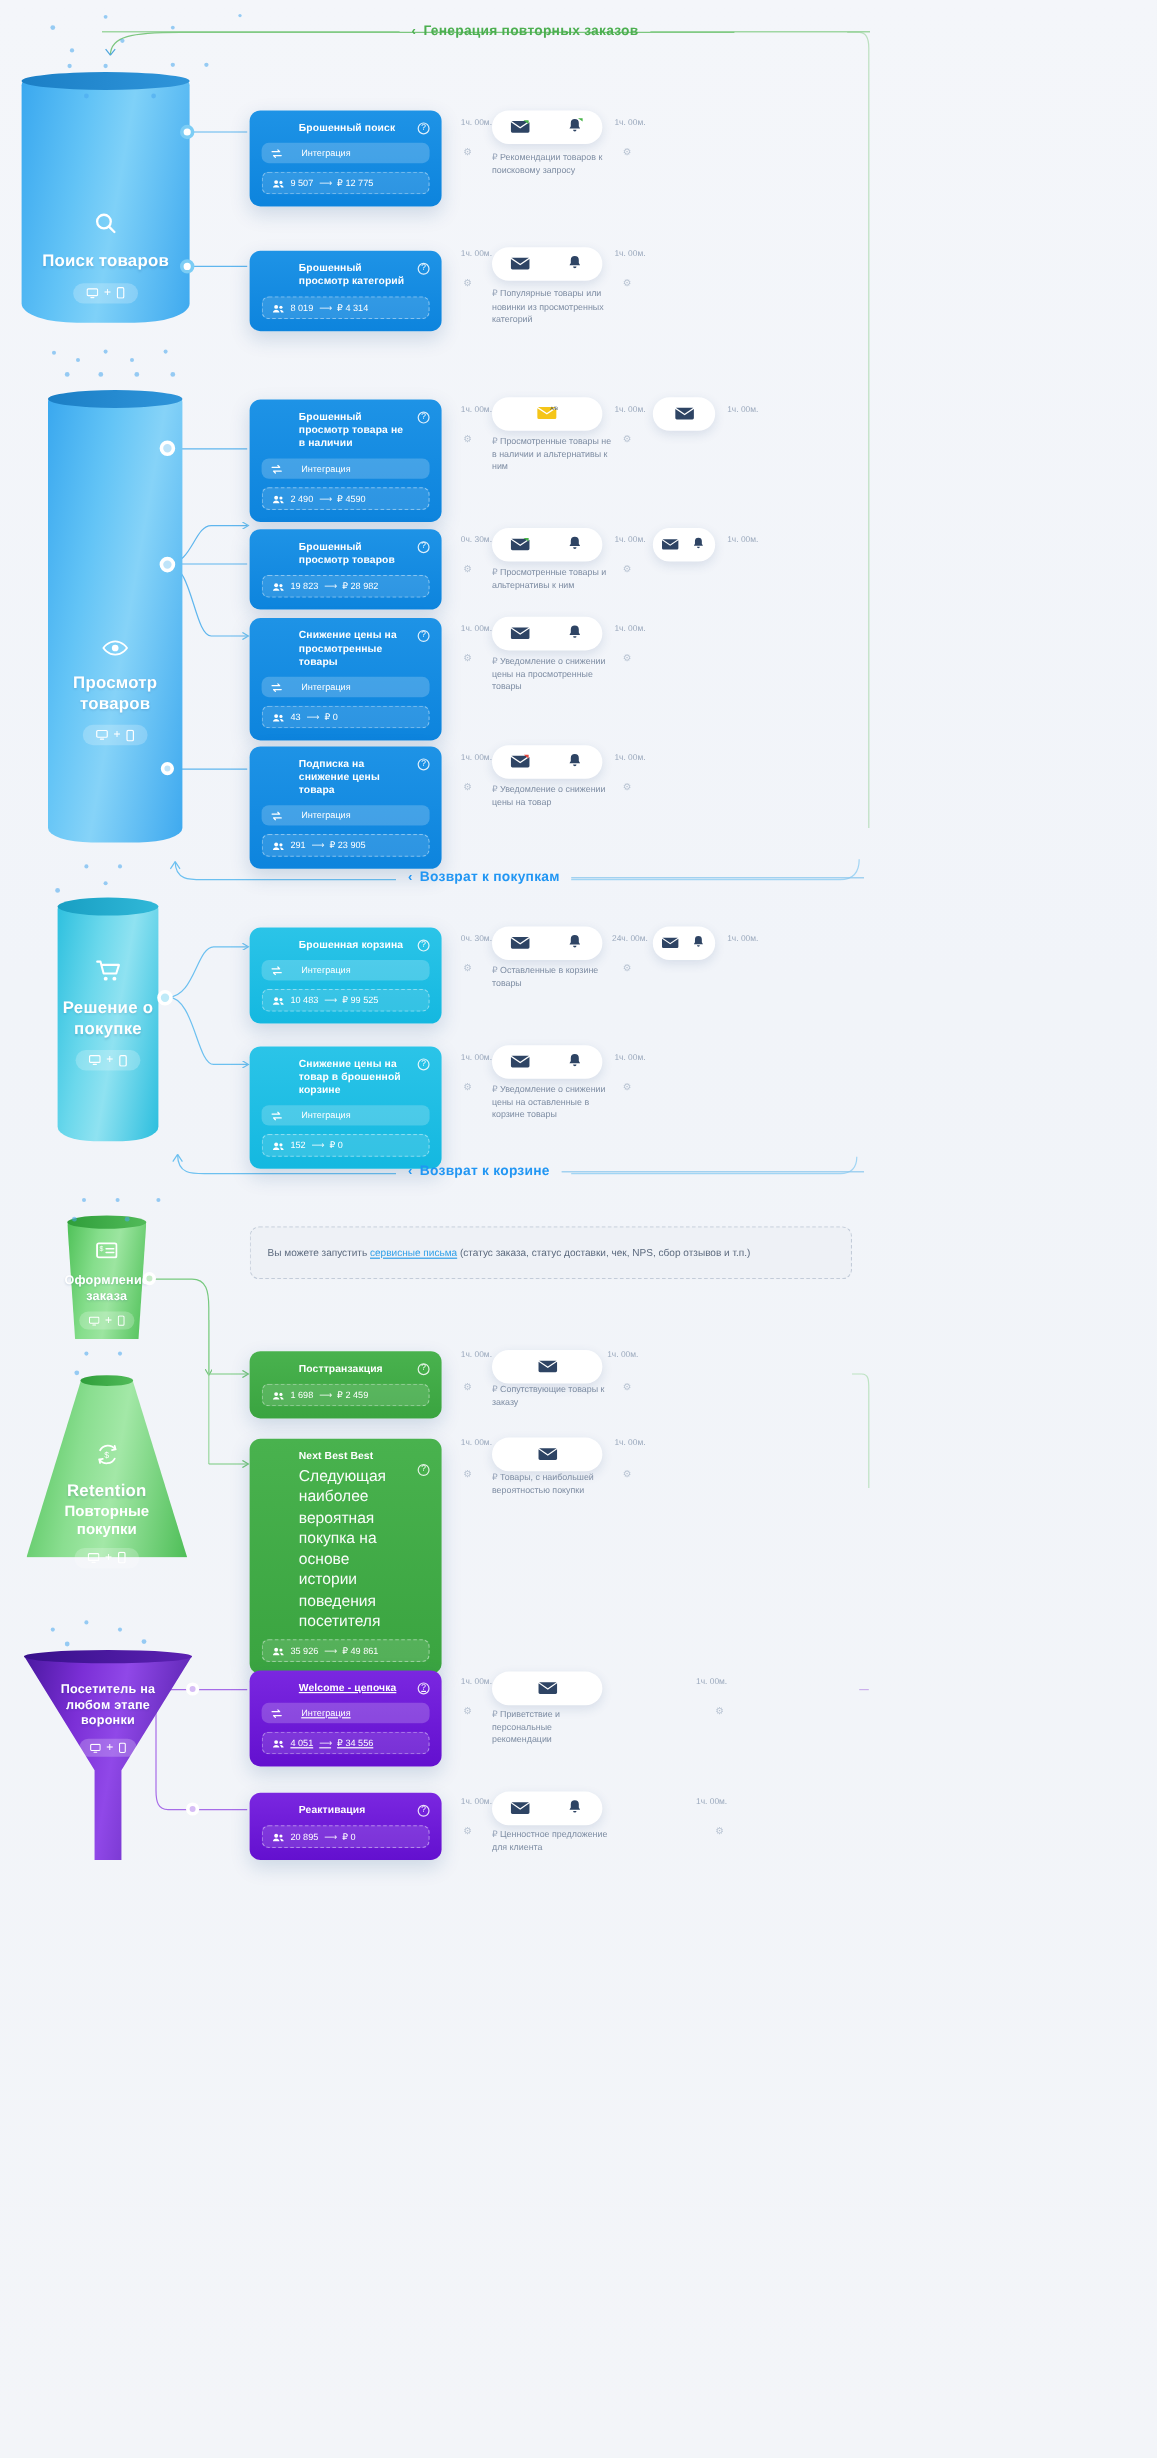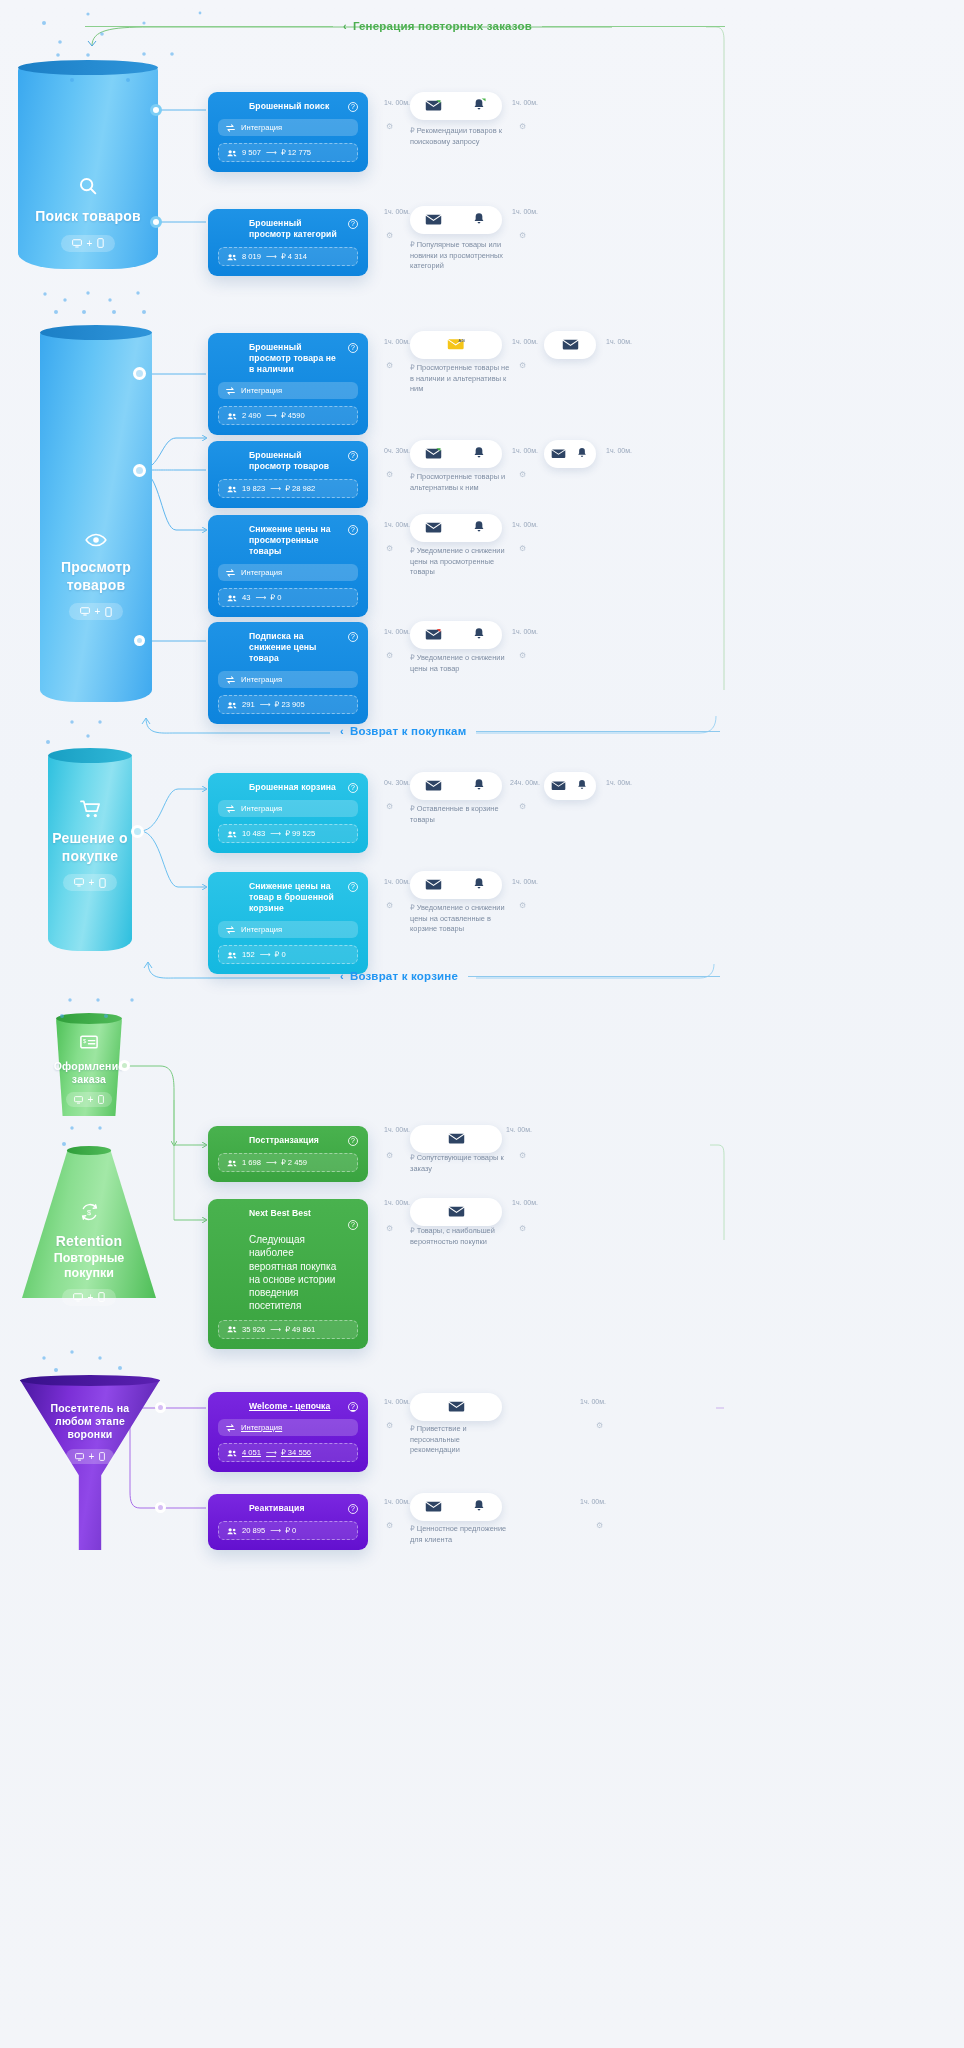--- a/index.html
+++ b/index.html
@@ -71,32 +71,32 @@
   }
   .card .hd {
     display: flex; align-items: flex-start; justify-content: space-between;
     gap: 6px;
     padding-left: 31px;
   }
   .card .hd .t {
     font-size: 8.6px; font-weight: bold; line-height: 1.28; letter-spacing:.1px;
   }
   .card .hd .sub {
-    font-size: 10px; font-weight: normal; line-height: 1.33; margin-top: 14px;
+    font-size: 13px; font-weight: normal; line-height: 1.33; margin-top: 2px;
     opacity: .97;
   }
   .q {
     flex: 0 0 auto; width: 10px; height: 10px; border-radius: 50%;
     border: 1px solid rgba(255,255,255,.85);
     font-size: 7px; line-height: 8px; text-align: center; color: #fff;
     margin-top: 1px; cursor: pointer;
   }
   .pill {
     margin-top: 7px; border-radius: 6px; padding: 4px 8px;
-    display: flex; align-items: center; gap: 6px;
+    display: flex; align-items: center; gap: 16px;
     font-size: 7.6px;
   }
   .pill.integ { background: rgba(255,255,255,.20); }
   .pill.stats {
     background: rgba(255,255,255,.13);
     border: 1px dashed rgba(255,255,255,.42);
     gap: 5px;
   }
   .pill .arw { opacity:.9; letter-spacing:-1px; }
 
@@ -723,20 +723,25 @@
           </svg>
         <span>+</span>
         <svg width="6" height="9" viewBox="0 0 10 15">
             <rect x="1" y="1" width="8" height="13" rx="1.6" fill="none" stroke="#fff" stroke-width="1.5"></rect>
           </svg>
       </div>
     </div>
   </div>
   <div class="node" style="left:119px;top:1060px;width:11px;height:11px;background:#c8ecc9;border:3px solid #fff;"></div>
 
+  <div class="note" style="left:208px; top:1022px; width:502px; height:44px;">
+    <div>
+      <span>Вы можете запустить </span><a href="#">сервисные письма</a><span> (статус заказа, статус доставки, чек, NPS, сбор отзывов и т.п.)</span>
+    </div>
+  </div>
 
   <div class="card" style="left:208px; top:1126px; background:linear-gradient(180deg,#49b24e,#3aa440);">
     <div class="hd">
       <div class="t">Посттранзакция</div>
       <div class="q">?</div>
     </div>
     <div class="pill stats">
       <svg width="10" height="8" viewBox="0 0 16 12">
           <circle cx="5" cy="4" r="2.6" fill="#fff"></circle>
           <circle cx="11.4" cy="4.4" r="2.1" fill="#fff"></circle>

